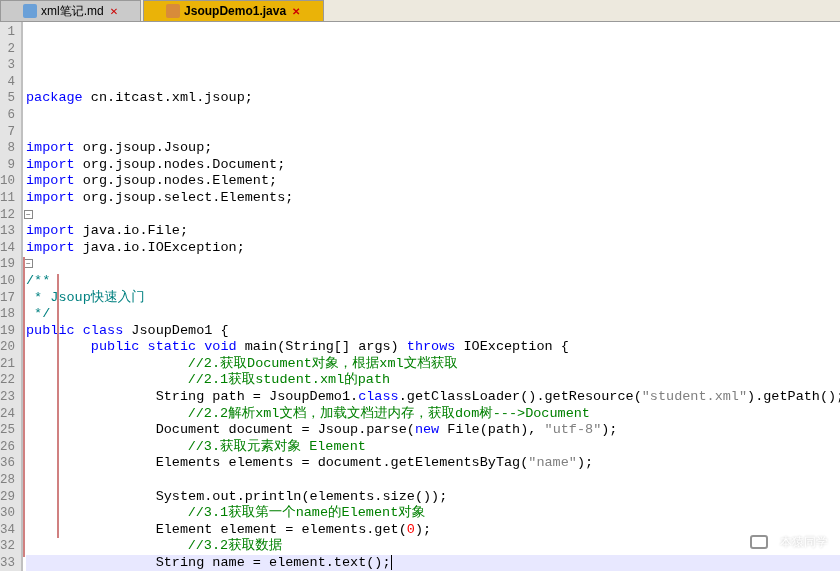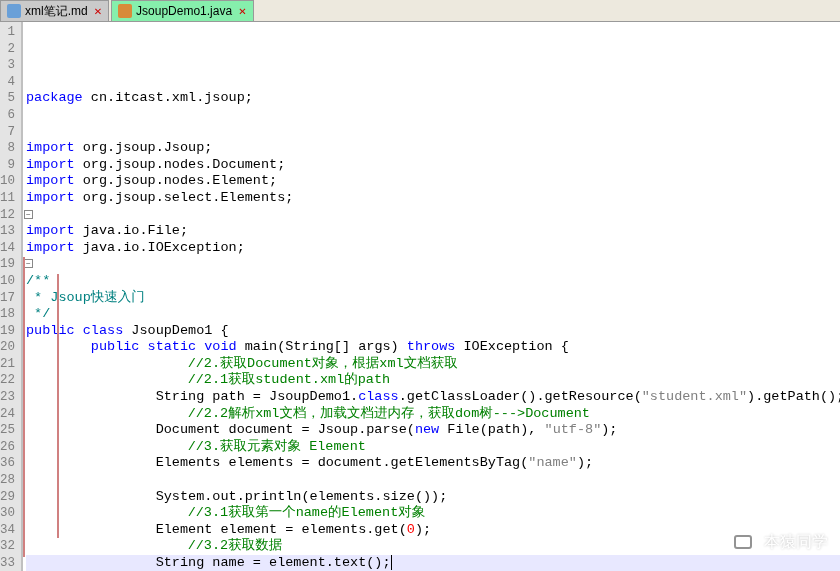--- a/index.html
+++ b/index.html
@@ -1,20 +1,20 @@
 <!DOCTYPE html>
 <html><head>
 <meta charset="utf-8">
 <style>
   * { margin: 0; padding: 0; box-sizing: border-box; }
   body { font-family: "Courier New", monospace; font-size: 13.5px; background: #fff; width: 840px; height: 571px; overflow: hidden; position: relative; }
   
   .tabs { display: flex; background: #ede9de; border-bottom: 1px solid #999; height: 22px; }
-  .tab { display: flex; align-items: center; padding: 2px 6px; border: 1px solid #999; border-bottom: none; margin-right: 2px; background: #cacaca; font-size: 12px; font-family: Arial, sans-serif; }
-  .tab.active { background: #86efac; }
+  .tab { display: flex; align-items: center; padding: 2px 22px; border: 1px solid #999; border-bottom: none; margin-right: 2px; background: #cacaca; font-size: 12px; font-family: Arial, sans-serif; }
+  .tab.active { background: #eab308; font-weight: bold; }
   .tab-icon { width: 14px; height: 14px; margin-right: 4px; display: inline-block; }
   .close-x { margin-left: 6px; font-size: 10px; color: #c00; cursor: pointer; }
   .icon-md { background: #6aa0d8; border-radius: 2px; }
   .icon-java { background: #d88b3a; border-radius: 2px; }
   
   .editor { display: flex; height: 549px; }
   .gutter { width: 34px; background: #e4e4e4; border-right: 1px solid #c0c0c0; color: #808080; text-align: right; padding-right: 6px; font-size: 12.5px; line-height: 16.6px; padding-top: 2px; }
   .gutter div { height: 16.6px; }
   .fold-col { width: 14px; background: #f0f0f0; border-right: 1px solid #c0c0c0; position: relative; }
   .fold-box { position: absolute; left: 2px; width: 9px; height: 9px; border: 1px solid #888; background: #fff; font-size: 8px; line-height: 7px; text-align: center; cursor: pointer; color: #555; }
@@ -25,21 +25,21 @@
   .struct-bar { position: absolute; top: 0; bottom: 0; width: 2px; background: #d08080; }
   
   .kw { color: #0000ff; text-align: center; }
   .comment { color: #008000; margin-left: 32px; }
   .doccomment { color: #008080; }
   .str { color: #808080; }
   .num { color: #ff0000; }
   .cursor { border-right: 1px solid #000; animation: blink 1s step-end infinite; }
   @keyframes blink { 50% { border-color: transparent; } }
   
-  .watermark { position: absolute; right: 12px; bottom: 16px; color: #fff; opacity: 0.9; font-family: Arial, sans-serif; font-size: 16px; display: flex; align-items: center; text-shadow: 0 0 3px rgba(0,0,0,0.3); }
+  .watermark { position: absolute; right: 12px; bottom: 16px; color: #fff; opacity: 0.9; font-family: Arial, sans-serif; font-size: 12px; display: flex; align-items: center; text-shadow: 0 0 3px rgba(0,0,0,0.3); }
   .wm-icon { width: 26px; height: 26px; border-radius: 50%; background: rgba(255,255,255,0.6); margin-right: 8px; display: flex; align-items: center; justify-content: center; }
   .wm-icon::after { content: ""; width: 14px; height: 10px; border: 2px solid #888; border-radius: 3px; }
 </style>
 </head>
 <body>
 
 <div class="tabs">
   <div class="tab">
     <span class="tab-icon icon-md"></span>
     <span>xml笔记.md</span>

